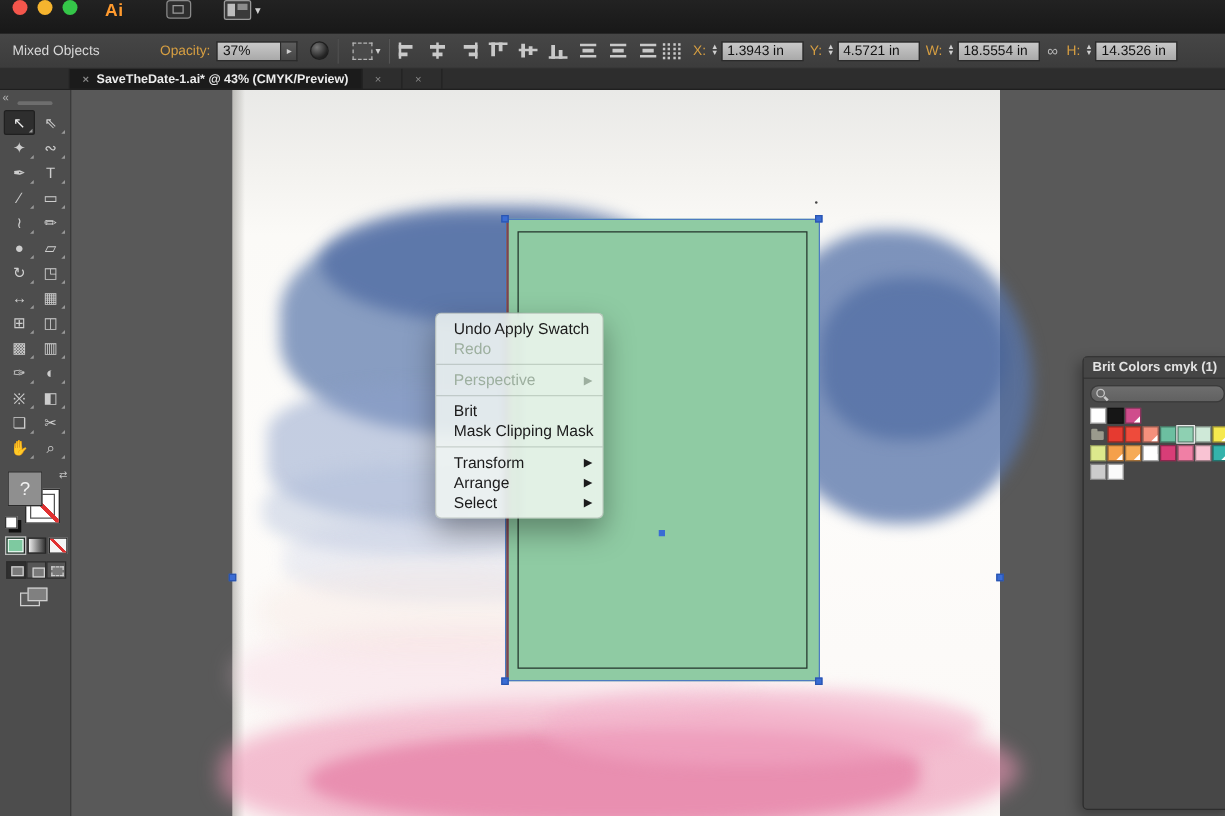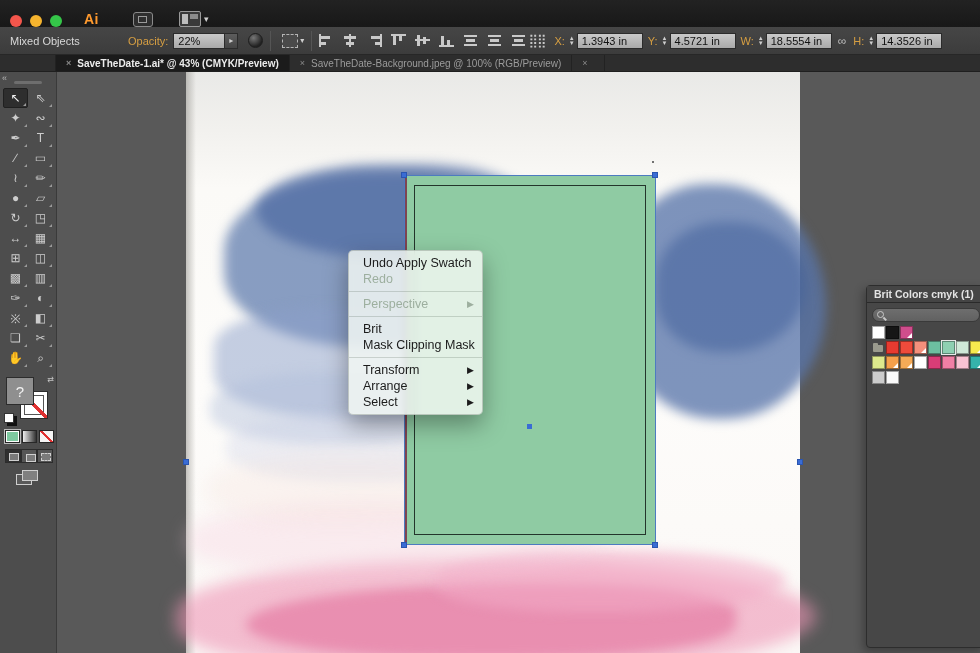--- a/index.html
+++ b/index.html
@@ -1,21 +1,21 @@
 <!DOCTYPE html>
 <html><head>
 <meta charset="utf-8">
 <style>
   * { margin:0; padding:0; box-sizing:border-box; }
   html,body { width:980px; height:653px; overflow:hidden; background:#595959;
     font-family:"Liberation Sans", sans-serif; -webkit-font-smoothing:antialiased; }
 
   
   #menubar { position:absolute; left:0; top:0; width:980px; height:27px;
-    background:linear-gradient(#222,#181818); z-index:50; display:flex; align-items:flex-end; }
+    background:linear-gradient(#222,#181818); z-index:50; display:flex; align-items:flex-start; }
   .traffic { width:12px; height:12px; border-radius:50%; margin-left:8px; }
   .t-red{ background:#f4564c; margin-left:10px;} .t-yellow{ background:#f6b42e;} .t-green{ background:#35c649;}
   #ai-logo { color:#ff9a2e; font-weight:bold; font-size:14px; margin-left:22px; letter-spacing:0.5px; }
   .mb-icon { width:20px; height:15px; border:1px solid #8a8a8a; border-radius:3px; margin-left:34px;
     position:relative; background:#2e2e2e; }
   .mb-icon .inner { position:absolute; left:4px; top:3px; width:9px; height:7px; border:1px solid #9a9a9a; }
   #workspace-icon { margin-left:26px; display:flex; align-items:center; }
   #workspace-icon .ws { width:22px; height:16px; border:1px solid #9a9a9a; border-radius:2px; background:#3a3a3a; position:relative; }
   #workspace-icon .ws:before { content:""; position:absolute; left:2px; top:2px; bottom:2px; width:6px; background:#bdbdbd; }
   #workspace-icon .ws:after { content:""; position:absolute; left:10px; top:2px; right:2px; height:5px; background:#8c8c8c; }
@@ -179,21 +179,21 @@
     </span>
   <span id="workspace-icon">
     <span class="ws"></span>
       <span class="caret">▾</span>
   </span>
 </div>
 
 <div id="controlbar">
   <span id="sel-type">Mixed Objects</span>
   <span class="orange-label" id="opacity-label">Opacity:</span>
-  <span class="field" id="opacity-value">22%</span>
+  <span class="field" id="opacity-value">37%</span>
   <span class="drop-btn">▸</span>
   <span id="recolor-icon"></span>
   <span class="cb-sep"></span>
   <span id="style-icon"></span>
   <span id="style-caret">▾</span>
   <span class="cb-sep"></span>
   <span class="align-group">
     <span class="al h hl">
         <i class="line"></i>
         <i class="b1"></i>
@@ -278,21 +278,20 @@
 </div>
 
 <div id="tabbar">
   <span id="tabbar-lead"></span>
   <span class="doc-tab active">
     <span class="close">×</span>
     <span>SaveTheDate-1.ai* @ 43% (CMYK/Preview)</span>
   </span>
   <span class="doc-tab">
     <span class="close">×</span>
-    <span>SaveTheDate-Background.jpeg @ 100% (RGB/Preview)</span>
   </span>
   <span class="doc-tab">
     <span class="close">×</span>
   </span>
 </div>
 
 <div id="toolbar">
   <span id="toolbar-collapse">«</span>
   <span id="toolbar-grip"></span>
   <div id="tools-grid">

